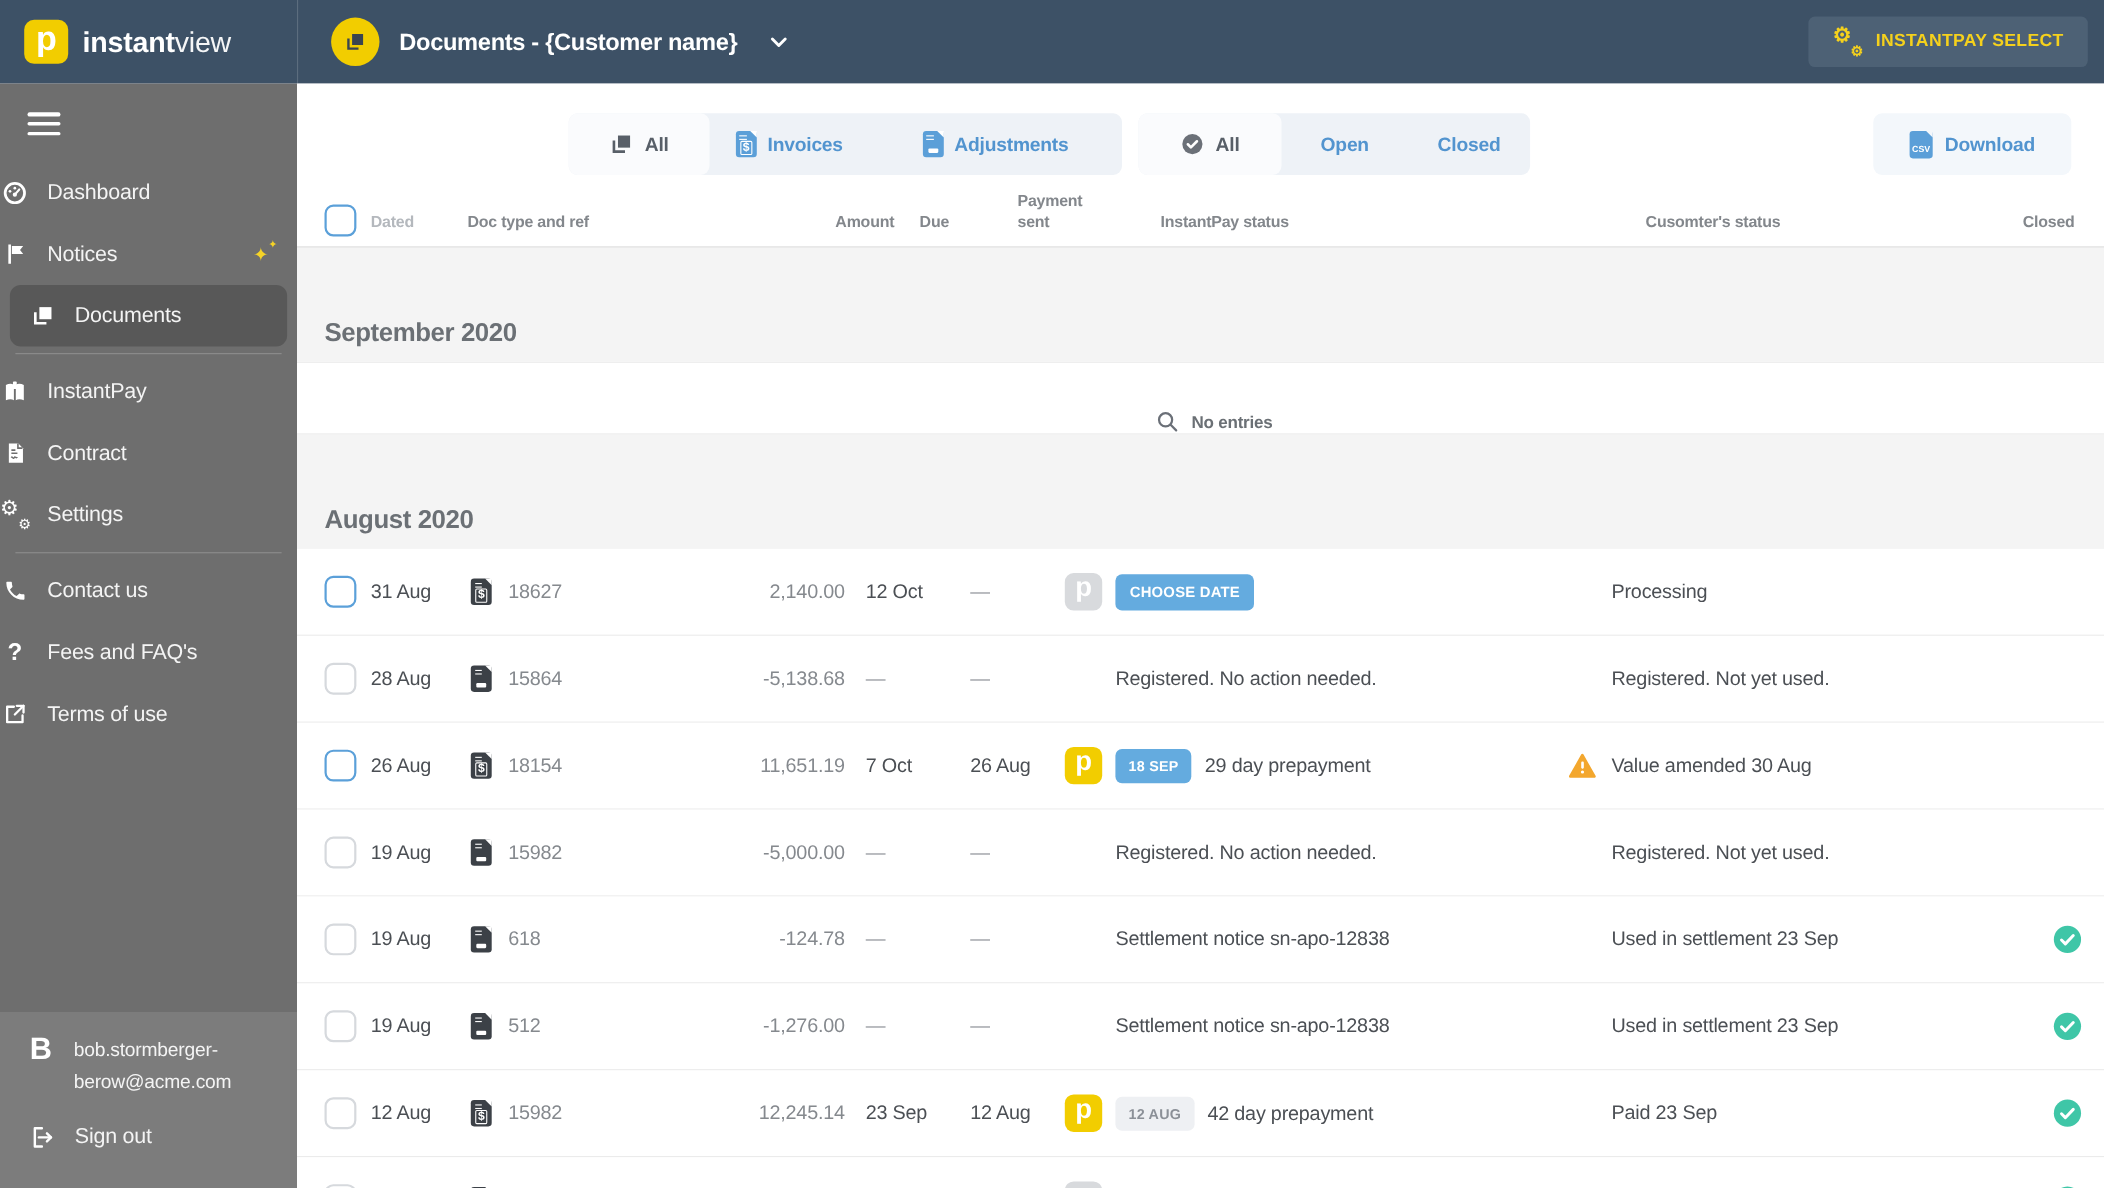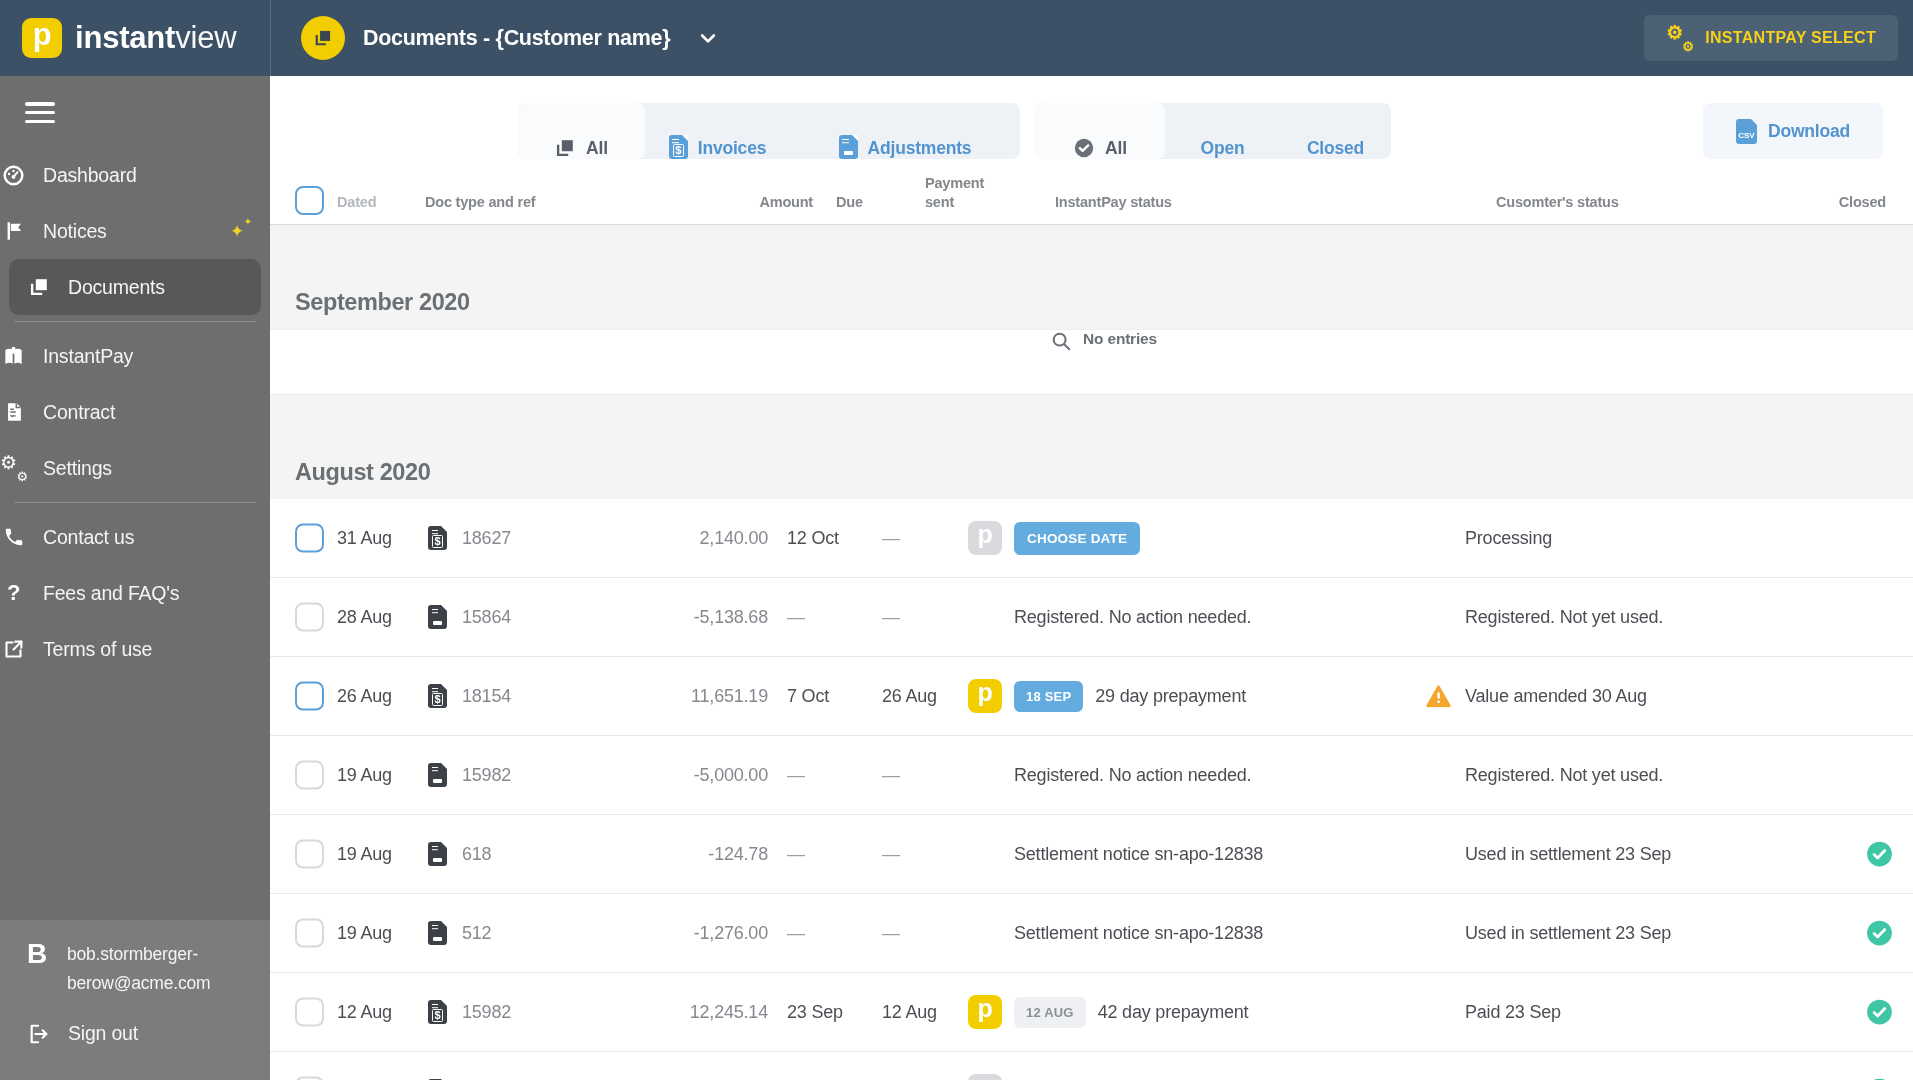--- a/index.html
+++ b/index.html
@@ -5,21 +5,21 @@
   html,body{margin:0;padding:0;background:#f4f4f4;}
   *{box-sizing:border-box;}
   .page{position:relative;width:1913px;height:1080px;overflow:hidden;
         font-family:"Liberation Sans", sans-serif;letter-spacing:-0.2px;
         display:flex;background:#f4f4f4;}
   
   .sidebar{width:270px;flex:0 0 270px;position:relative;z-index:5;}
   .logo-block{height:76px;background:#3d5166;display:flex;align-items:center;padding-left:22px;gap:13px;}
   .logo-sq{width:40px;height:40px;border-radius:9px;background:#f2cd00;color:#fff;
            display:flex;align-items:center;justify-content:center;font-weight:700;font-size:31px;padding-bottom:7px;}
-  .brand{color:#fff;font-size:31px;}
+  .brand{color:#fff;font-size:26px;}
   .brand b{font-weight:700;}
   .brand span{font-weight:400;opacity:.95;}
   .nav{position:absolute;top:76px;left:0;right:0;bottom:0;background:#6e6e6e;}
   .hamburger{position:absolute;top:26px;left:25px;width:30px;cursor:pointer;}
   .hamburger i{display:block;height:3.6px;background:#fff;border-radius:2px;margin-bottom:5.2px;}
   .nav-list{position:absolute;top:71px;left:0;right:0;}
   .nav-item{height:56px;display:flex;align-items:center;color:#f4f4f4;cursor:pointer;}
   .nav-item .icon{width:27px;display:inline-flex;justify-content:center;color:#fff;}
   .nav-label{margin-left:16px;font-size:19.5px;}
   .nav-item.active{background:#585858;border-radius:10px;margin:0 9px;padding-left:16px;}
@@ -44,21 +44,21 @@
   .page-title{color:#fff;font-weight:700;font-size:21.5px;margin-left:18px;letter-spacing:-0.3px;}
   .title-chev{color:#fff;margin-left:28px;display:flex;cursor:pointer;}
   .ip-select-btn{margin-left:auto;margin-right:15px;height:46px;background:#4d6175;border:none;border-radius:6px;
                  display:flex;align-items:center;gap:12px;padding:0 22px;color:#f5d11c;
                  font-family:inherit;font-weight:700;font-size:16px;letter-spacing:.3px;cursor:pointer;}
   
   .filterbar{position:relative;height:94px;background:#fff;}
   .pill{position:absolute;top:27px;height:56px;border-radius:8px;display:flex;align-items:center;font-weight:700;font-size:17.5px;}
   .pill-period{left:42px;width:183px;background:#eef2f7;color:#5294cf;justify-content:center;gap:10px;cursor:pointer;}
   .pill-group{background:#eef2f7;}
-  .seg{height:56px;display:flex;align-items:flex-end;justify-content:center;gap:10px;color:#5294cf;border-radius:8px;cursor:pointer;}
+  .seg{height:56px;display:flex;align-items:center;justify-content:center;gap:10px;color:#5294cf;border-radius:8px;cursor:pointer;}
   .seg.active{background:#fafbfd;color:#585f68;}
   .pill-download{left:1433px;width:180px;background:#f3f7fb;color:#5294cf;justify-content:center;gap:11px;cursor:pointer;}
   .chev-blue{display:flex;color:#5294cf;}
   
   .thead{position:relative;height:55px;background:#fff;border-bottom:1px solid #dadada;}
   .th{position:absolute;bottom:14px;color:#83878c;font-size:14.5px;font-weight:700;}
   .th-dated{left:67px;color:#b4b8bd;}
   .th-ref{left:155px;}
   .th-amount{left:375px;width:168px;text-align:right;}
   .th-due{left:566px;}
@@ -67,21 +67,21 @@
   .th-cust{left:1226px;}
   .th-closed{left:1500px;width:116px;text-align:right;}
   .th-cb{position:absolute;left:25px;bottom:9px;}
   
   .cbx{display:inline-block;width:29px;height:29px;border-radius:8px;background:#fff;border:2px solid #d6d9dd;cursor:pointer;}
   .cbx.blue{border-color:#5ba0d9;}
   
   .sec-head{height:104px;display:flex;align-items:flex-end;padding:0 0 13px 25px;}
   .sec-title{font-size:23.5px;font-weight:700;color:#6b7075;letter-spacing:-0.4px;}
   .empty-row{height:66px;background:#fff;border-bottom:1px solid #e9e9e9;border-top:1px solid #eee;
-             display:flex;align-items:flex-start;justify-content:center;gap:11px;padding-left:24px;}
+             display:flex;align-items:flex-end;justify-content:center;gap:11px;padding-left:24px;}
   .empty-text{font-size:15.5px;font-weight:700;color:#6b7075;}
   .row{position:relative;height:79px;background:#fff;border-bottom:1px solid #e9e9e9;}
   .row:first-of-type{border-top:1px solid #eee;}
   .cell{position:absolute;top:50%;transform:translateY(-50%);font-size:18px;color:#4b4f54;white-space:nowrap;}
   .c-cb{left:25px;}
   .c-dated{left:67px;}
   .c-icon{left:158px;}
   .c-ref{left:192px;color:#85898e;}
   .c-amount{left:330px;width:168px;text-align:right;color:#85898e;}
   .c-due{left:517px;}

